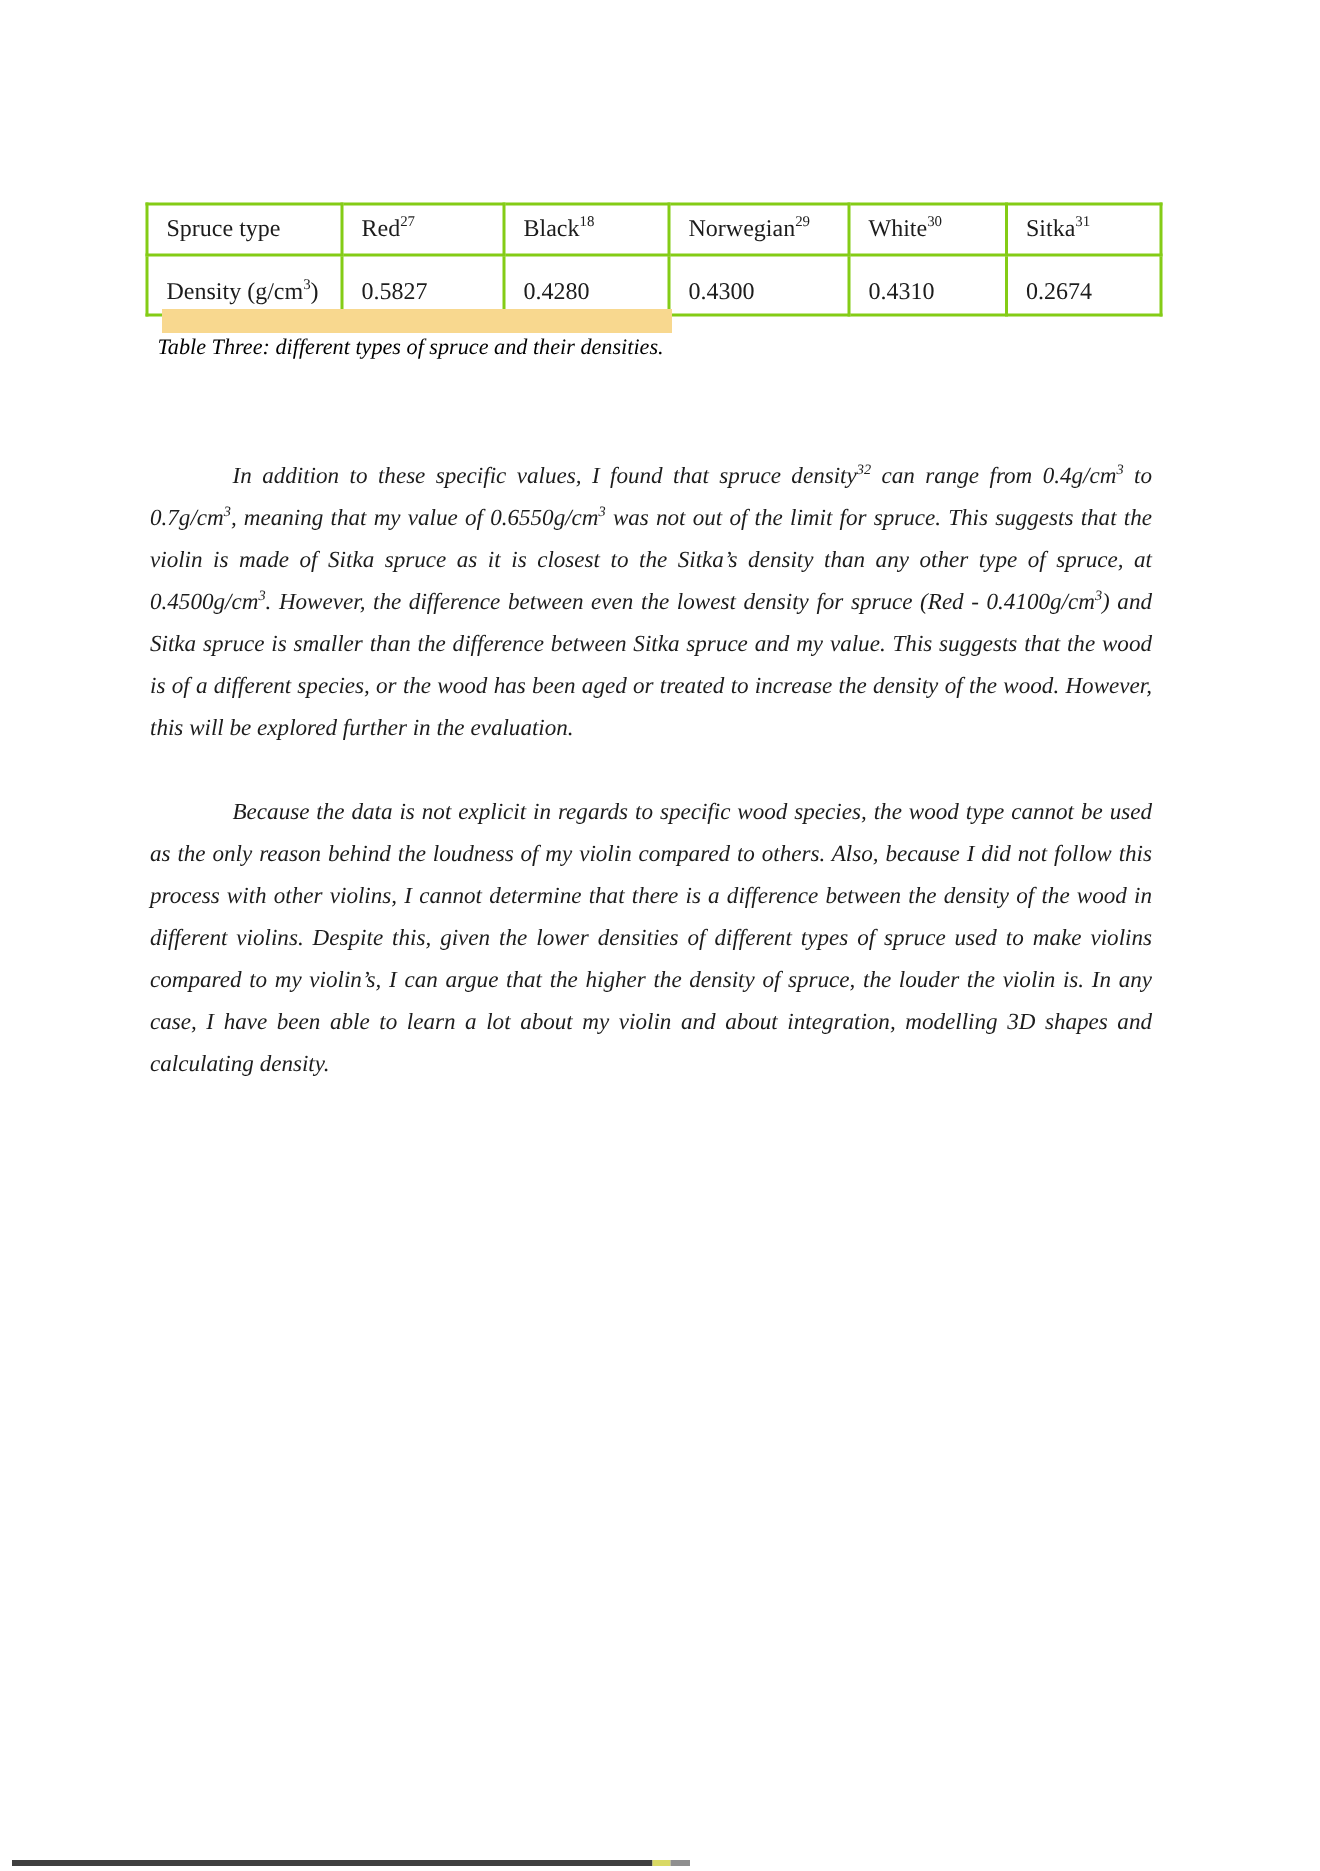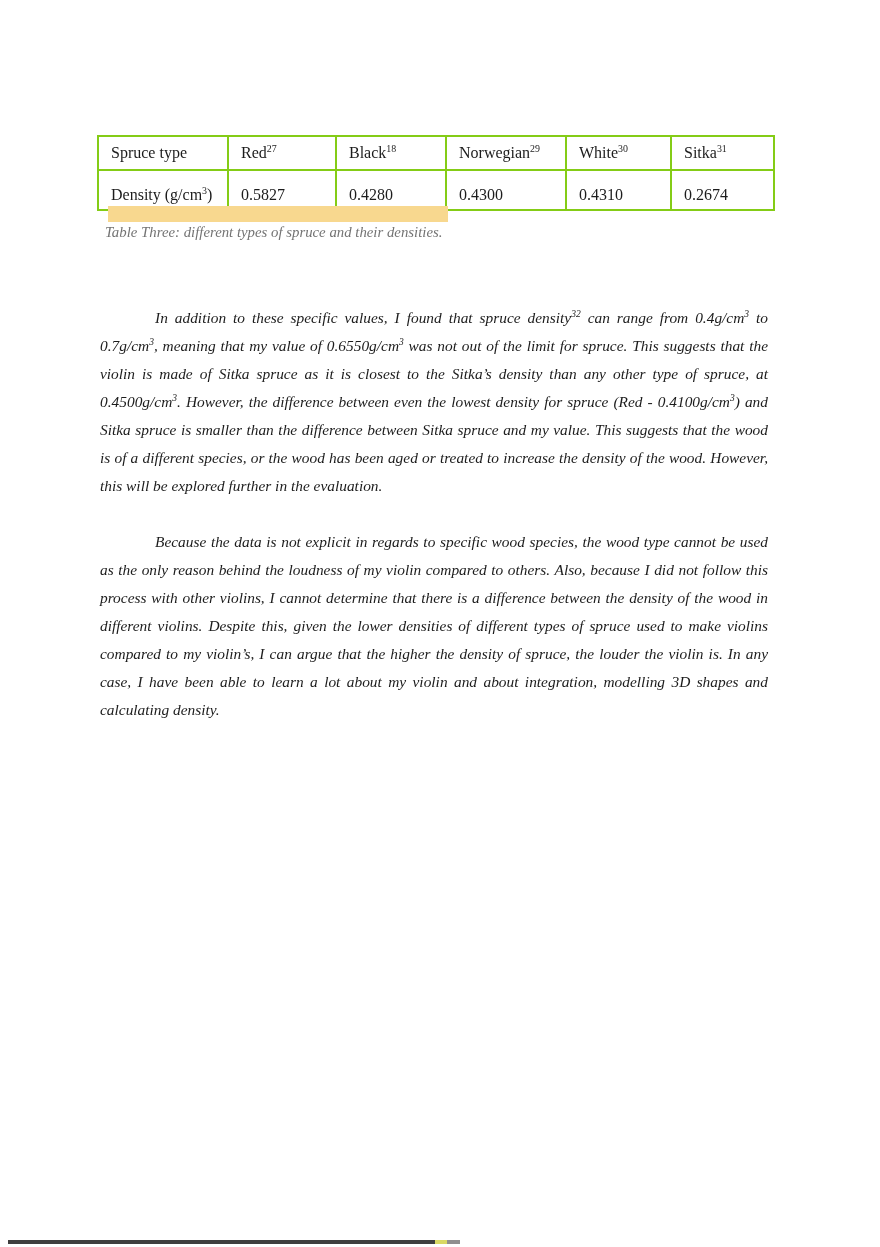--- a/index.html
+++ b/index.html
@@ -38,21 +38,21 @@
     left: 108px; top: 206px;
     width: 340px; height: 16px;
   }
 
   
   .caption {
     position: absolute;
     left: 105px; top: 224px;
     font-style: italic;
     font-size: 14.8px;
-    color: #737373;
+    color: #000000;
   }
 
   
   .bodytext {
     position: absolute;
     left: 100px; top: 304px;
     width: 668px;
     font-size: 15.4px;
     line-height: 28px;
     text-align: justify;

